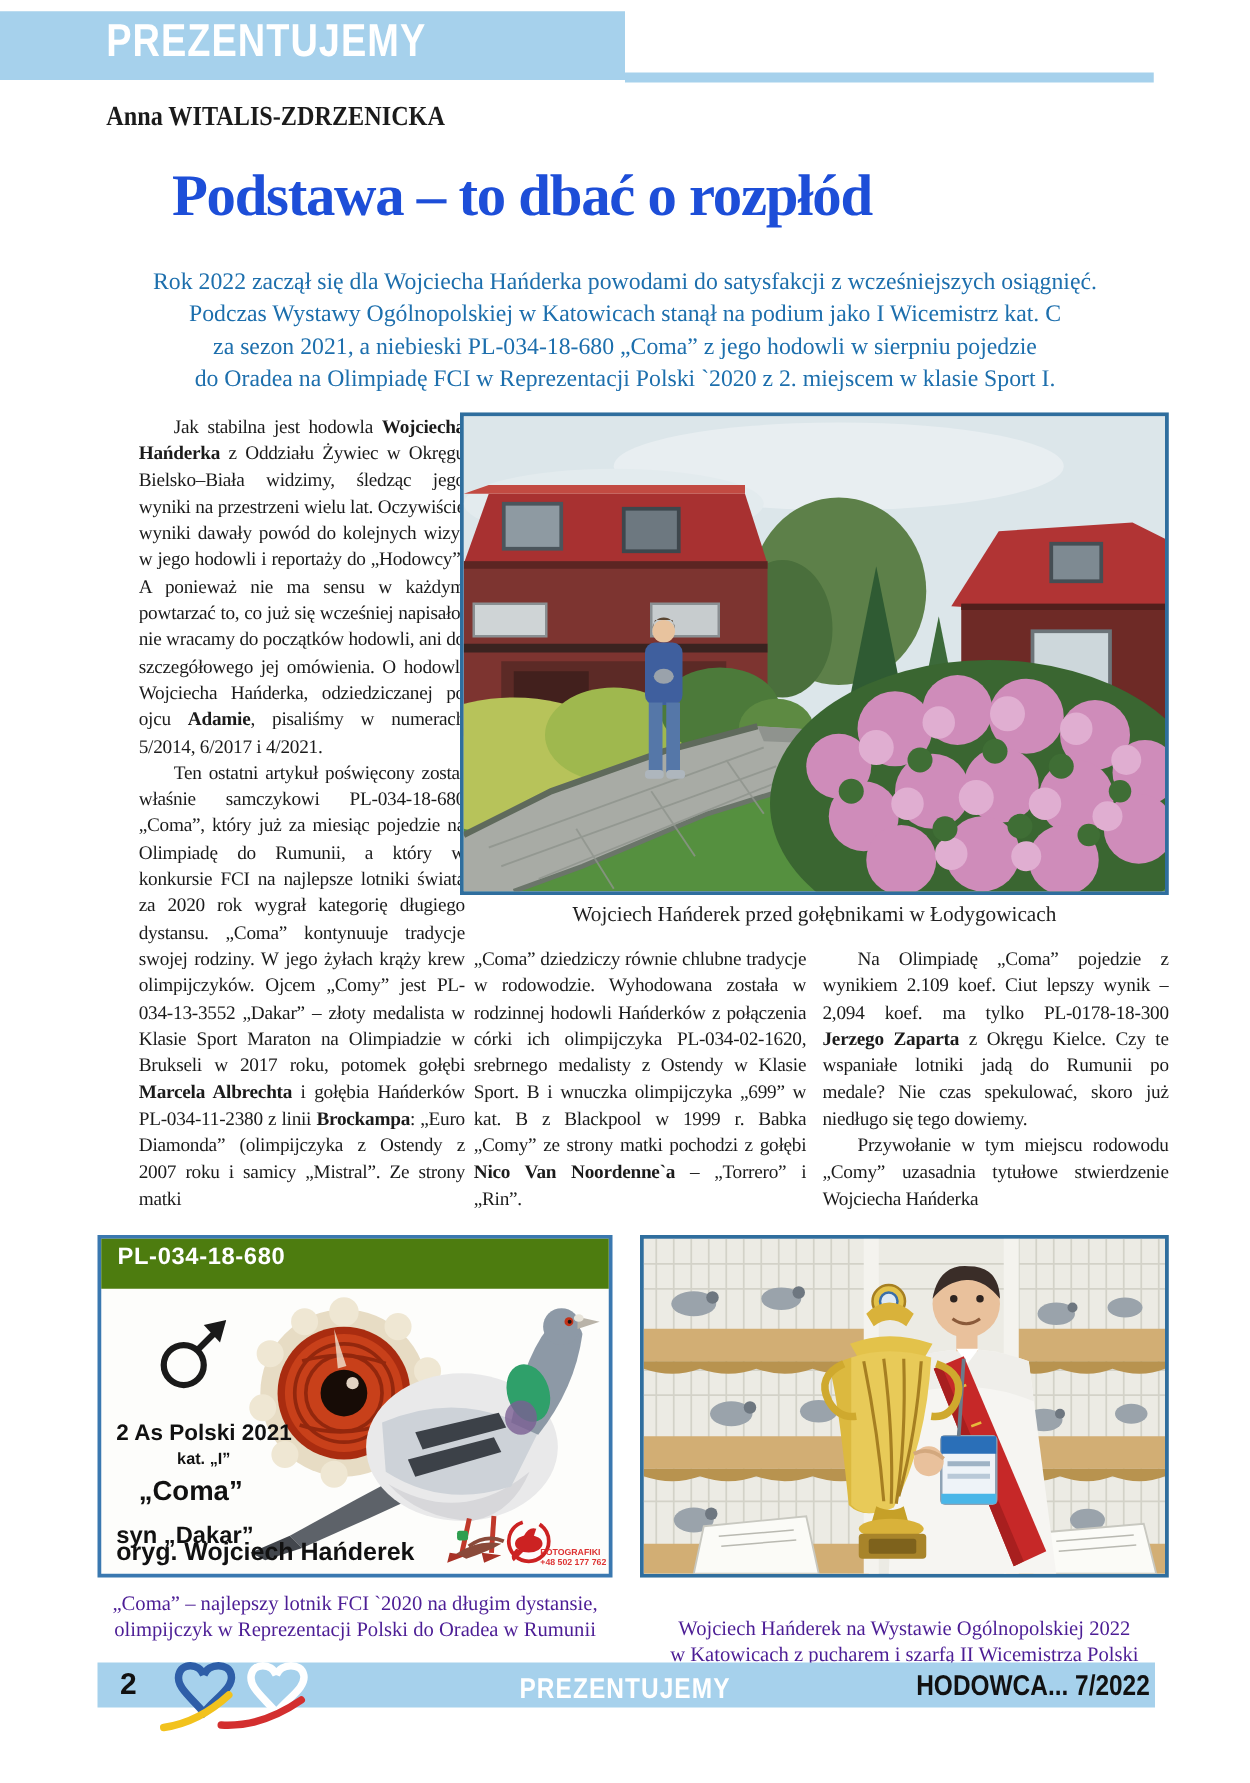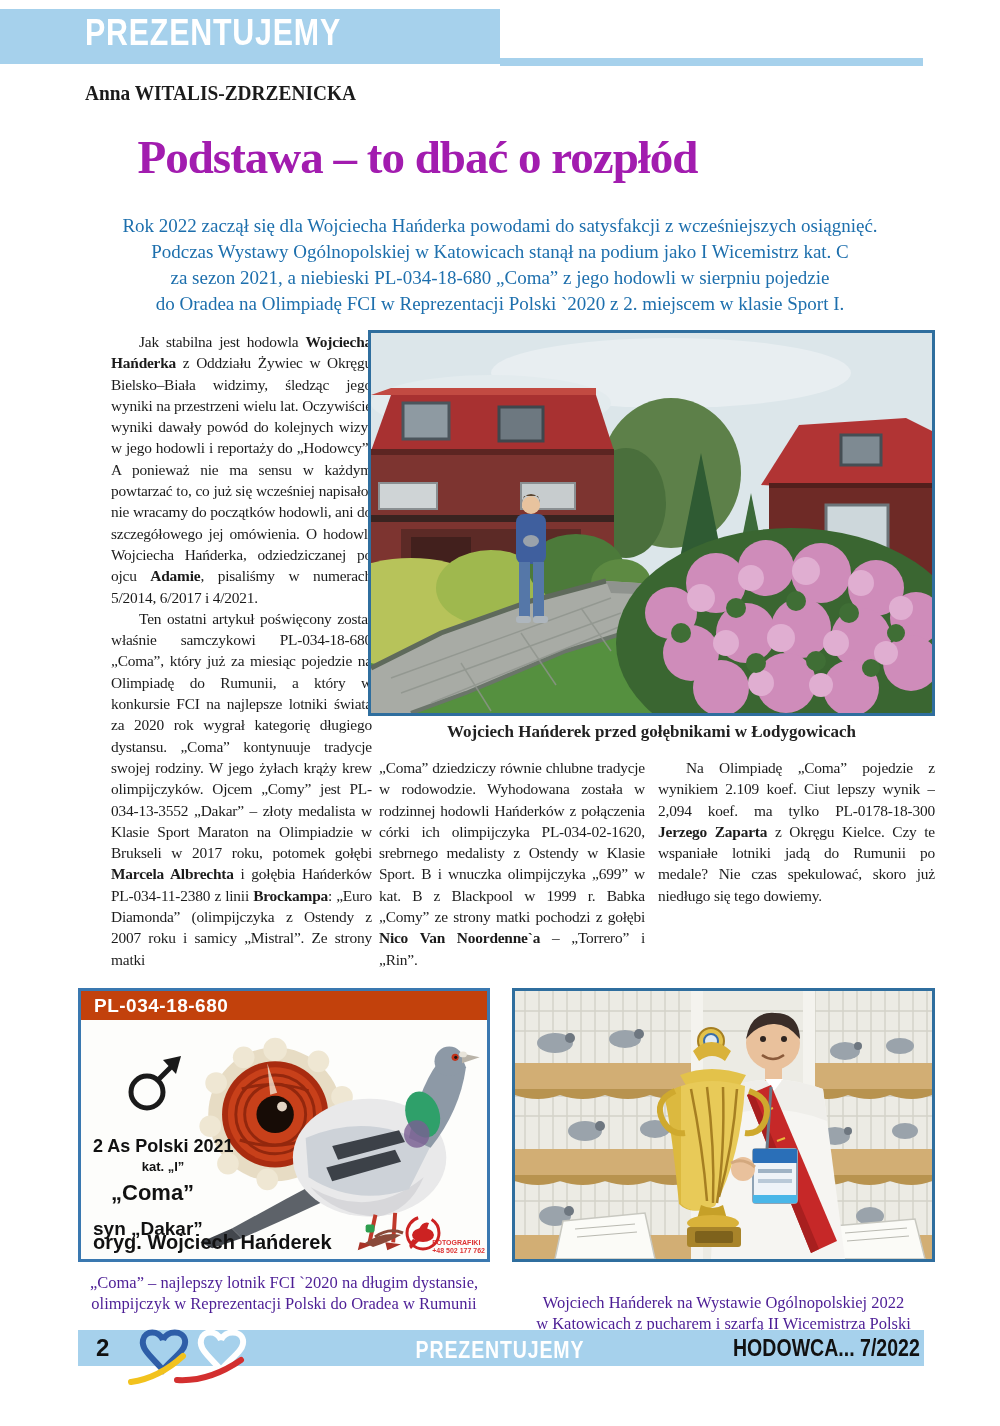--- a/index.html
+++ b/index.html
@@ -10,46 +10,46 @@
   .band{position:absolute;left:0;top:9px;width:500px;height:55px;background:#a6d1ec;}
   .band-label{position:absolute;left:85px;top:12px;color:#ffffff;
      font-family:"Liberation Sans","DejaVu Sans",sans-serif;font-weight:bold;font-size:37px;
      letter-spacing:1px;transform:scaleX(.82);transform-origin:left center;white-space:nowrap;}
   .band-stripe{position:absolute;left:500px;top:58px;width:423px;height:8px;background:#a6d1ec;}
 
   .author{position:absolute;left:85px;top:80px;font-weight:bold;font-size:22px;
      letter-spacing:0;transform:scaleX(.88);transform-origin:left center;white-space:nowrap;}
 
   .title{position:absolute;left:0;top:130px;width:835px;text-align:center;
-     color:#a21caf;font-weight:bold;font-size:47px;letter-spacing:-1px;}
+     color:#1d4ed8;font-weight:bold;font-size:47px;letter-spacing:-1px;}
 
   .lead{position:absolute;left:0;top:213px;width:1000px;text-align:center;color:#1d6fad;
      font-weight:normal;font-size:19px;line-height:26px;}
   .lead div{white-space:nowrap;}
 
   
   .col{position:absolute;text-align:justify;font-size:15.4px;line-height:21.3px;
        letter-spacing:-0.2px;overflow:hidden;}
   .col p{margin:0;}
   .col p.indent{text-indent:28px;}
   #col-left{left:85px;top:331px;width:261px;height:656px;margin-left:26px;}
   #col-mid{left:379px;top:757px;width:266px;height:230px;}
   #col-right{left:658px;top:757px;width:277px;height:232px;}
 
   
   #main-photo{position:absolute;left:368px;top:330px;width:567px;height:386px;
       border:3px solid #2f6e9e;box-sizing:border-box;background:#dfe8ec;}
   #main-photo svg{display:block;width:100%;height:100%;}
   #main-caption{position:absolute;left:368px;top:722px;width:567px;text-align:center;
-      font-size:17px;color:#222;font-weight:bold;}
+      font-size:17px;color:#222;}
 
   
   #pigeon-card{position:absolute;left:78px;top:988px;width:412px;height:274px;
       border:3px solid #3a78b0;box-sizing:border-box;background:#fdfdfb;}
-  .card-bar{position:absolute;left:0;top:0;right:0;height:29px;background:#c2410c;color:#fff;
+  .card-bar{position:absolute;left:0;top:0;right:0;height:40px;background:#4d7c0f;color:#fff;
       font-family:"Liberation Sans","DejaVu Sans",sans-serif;font-weight:bold;font-size:19px;
       line-height:29px;padding-left:13px;letter-spacing:.5px;}
   .card-body{position:absolute;left:0;top:29px;right:0;bottom:0;}
   .card-art{position:absolute;left:0;top:0;width:100%;height:100%;}
   .card-sex{position:absolute;left:44px;top:34px;width:56px;height:60px;}
   .card-txt{position:absolute;font-family:"Liberation Sans","DejaVu Sans",sans-serif;
       font-weight:bold;color:#111;white-space:nowrap;}
   .t-award1{left:12px;top:116px;font-size:18px;}
   .t-award2{left:12px;top:139px;width:140px;text-align:center;font-size:13px;}
   .t-name{left:10px;top:160px;font-size:22px;margin-left:20px;}
@@ -105,20 +105,21 @@
     <p class="indent"><span>Jak stabilna jest hodowla </span><b>Wojciecha Hańderka</b><span> z Oddziału Żywiec w Okręgu Bielsko–Biała widzimy, śledząc jego wyniki na przestrzeni wielu lat. Oczywiście wyniki dawały powód do kolejnych wizyt w jego hodowli i reportaży do „Hodowcy”. A ponieważ nie ma sensu w każdym powtarzać to, co już się wcześniej napisało, nie wracamy do początków hodowli, ani do szczegółowego jej omówienia. O hodowli Wojciecha Hańderka, odziedziczanej po ojcu </span><b>Adamie</b><span>,  pisaliśmy w numerach 5/2014, 6/2017 i 4/2021.</span></p>
     <p class="indent"><span>Ten ostatni artykuł poświęcony został właśnie samczykowi PL-034-18-680 „Coma”, który już za miesiąc pojedzie na Olimpiadę do Rumunii, a który w konkursie FCI na najlepsze lotniki świata za 2020 rok wygrał kategorię długiego dystansu. „Coma” kontynuuje tradycje swojej rodziny. W jego żyłach krąży krew olimpijczyków. Ojcem „Comy” jest PL-034-13-3552 „Dakar” – złoty medalista w Klasie Sport Maraton na Olimpiadzie w Brukseli w 2017 roku, potomek gołębi </span><b>Marcela Albrechta</b><span> i gołębia Hańderków PL-034-11-2380 z linii </span><b>Brockampa</b><span>: „Euro Diamonda” (olimpijczyka z Ostendy z 2007 roku i samicy „Mistral”. Ze strony matki</span></p>
   </div>
 
   <div class="col" id="col-mid">
     <p><span>„Coma” dziedziczy równie chlubne tradycje w rodowodzie. Wyhodowana została w rodzinnej hodowli Hańderków z połączenia córki ich olimpijczyka PL-034-02-1620, srebrnego medalisty z Ostendy w Klasie Sport. B i wnuczka olimpijczyka „699” w kat. B z Blackpool w 1999 r. Babka „Comy” ze strony matki pochodzi z gołębi </span><b>Nico Van Noordenne`a</b><span> – „Torrero” i „Rin”.</span></p>
   </div>
 
   <div class="col" id="col-right">
     <p class="indent"><span>Na Olimpiadę „Coma” pojedzie z wynikiem 2.109 koef. Ciut lepszy wynik – 2,094 koef. ma tylko PL-0178-18-300 </span><b>Jerzego Zaparta</b><span> z Okręgu Kielce. Czy te wspaniałe lotniki jadą do Rumunii po medale? Nie czas spekulować, skoro już niedługo się tego dowiemy.</span></p>
+    <p class="indent"><span>Przywołanie w tym miejscu rodowodu „Comy” uzasadnia tytułowe stwierdzenie Wojciecha Hańderka</span></p>
   </div>
 
   <div id="main-photo">
     <svg viewBox="0 0 561 380" preserveAspectRatio="none">
       <rect x="0" y="0" width="561" height="380" fill="#dce6ea"></rect>
       <ellipse cx="300" cy="40" rx="180" ry="35" fill="#e8eef1"></ellipse>
       <ellipse cx="120" cy="70" rx="120" ry="28" fill="#e3ebee"></ellipse>
 
       <ellipse cx="300" cy="140" rx="70" ry="75" fill="#5d8049"></ellipse>
       <ellipse cx="255" cy="170" rx="40" ry="55" fill="#4a6f3c"></ellipse>

